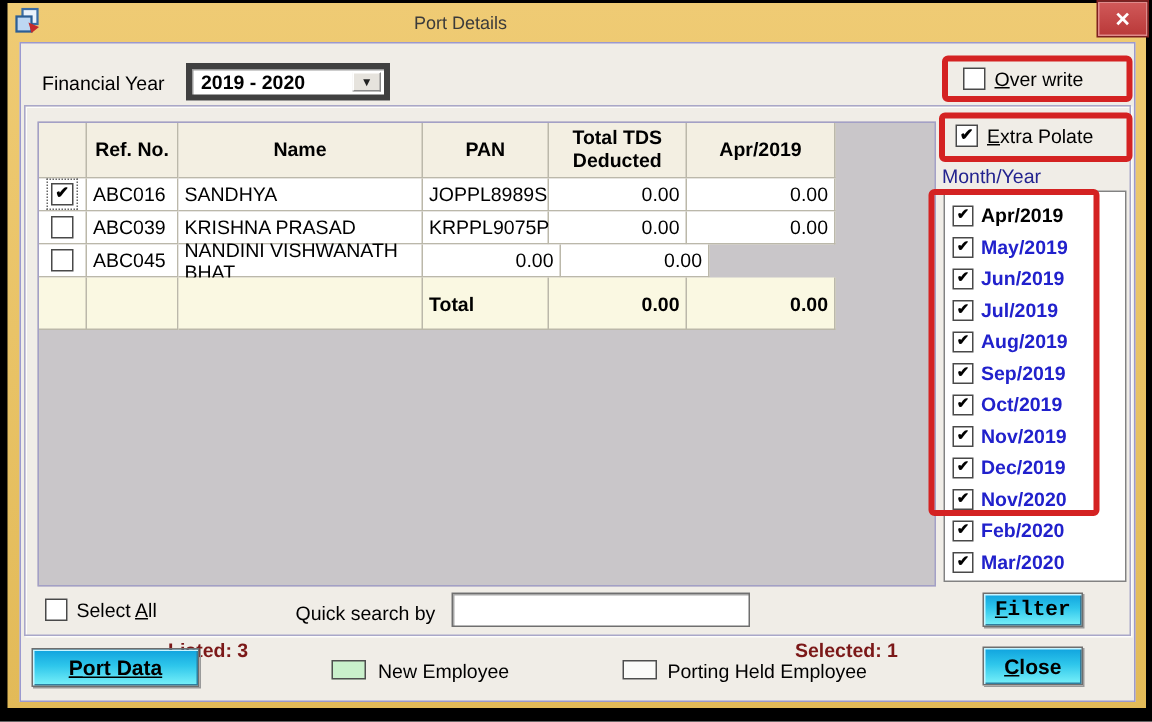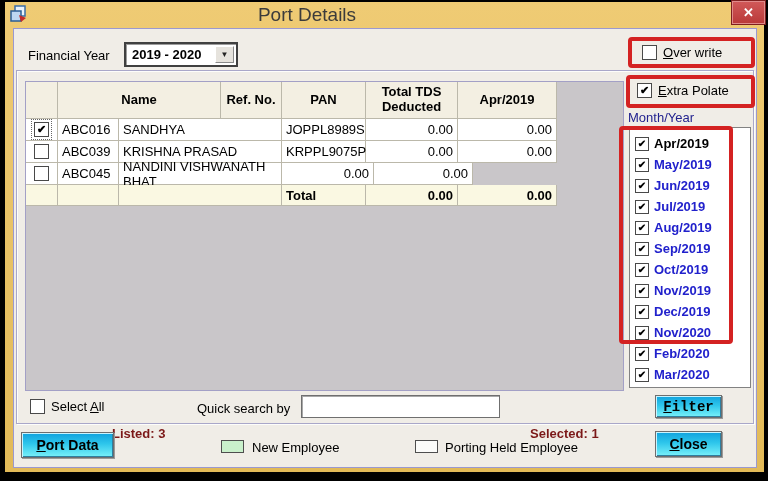--- a/index.html
+++ b/index.html
@@ -4,51 +4,51 @@
 <style>
   html,body{margin:0;padding:0;}
   body{
     width:768px;height:481px;background:#000;position:relative;overflow:hidden;
     font-family:"Liberation Sans", sans-serif;color:#000;
   }
   .abs{position:absolute;box-sizing:border-box;}
   
   .win{left:5px;top:2px;width:759px;height:470px;background:linear-gradient(#EFCB74,#E2BA58);}
   .titlebar{left:5px;top:2px;width:604px;height:26px;display:flex;align-items:center;justify-content:center;
-    font-size:19px;color:#3B3B3B;}
+    font-size:12px;color:#3B3B3B;}
   .app-icon{left:9px;top:5px;width:18px;height:18px;}
   .close-btn{left:731px;top:0;width:35px;height:25px;background:linear-gradient(#D15A5A,#B93838);
     border:1px solid #7E1F1F;box-shadow:inset 0 0 0 1px #E08A8A;display:flex;align-items:center;justify-content:center;
     color:#fff;font-size:13px;font-weight:bold;cursor:pointer;}
   .content{left:13px;top:28px;width:744px;height:440px;background:#F0EDE7;border:1px solid #9B99CF;}
   .main-frame{left:16px;top:70px;width:738px;height:354px;border:1px solid #A9A7C9;
     box-shadow:1px 1px 0 #FDFDFB, inset 1px 1px 0 #FDFDFB;}
   
   .lbl{font-size:13px;color:#000;white-space:nowrap;}
-  .fy-select{left:124px;top:42px;width:114px;height:25px;background:#fff;border:2px solid #404040;
+  .fy-select{left:124px;top:42px;width:136px;height:25px;background:#fff;border:4px solid #404040;
     box-shadow:inset 1px 1px 0 #9c9c9c;display:flex;align-items:center;padding-left:6px;font-size:13px;font-weight:bold;}
   .fy-arrow{position:absolute;right:2px;top:2px;bottom:2px;width:17px;background:#E6E3DD;
     border:1px solid #fff;border-right-color:#8a8a8a;border-bottom-color:#8a8a8a;
     display:flex;align-items:center;justify-content:center;font-size:8px;color:#222;cursor:pointer;}
   
   .cb{width:13px;height:13px;background:#fff;border:1px solid #494949;display:flex;align-items:center;
     justify-content:center;font-size:11px;line-height:1;font-weight:bold;color:#000;flex:none;cursor:pointer;}
   .cb.focus{outline:1px dotted #666;outline-offset:2px;}
   .cbrow{display:flex;align-items:flex-end;gap:6px;font-size:13px;cursor:pointer;}
   .u{text-decoration:underline;}
   
   .hl{border:4px solid #D42222;border-radius:4px;pointer-events:none;z-index:9;}
   
   .grid-area{left:25px;top:81px;width:599px;height:310px;background:#C9C6C9;border:1px solid #A3A0C6;}
   .tbl{position:absolute;left:0;top:0;width:531px;}
   .trow{display:flex;}
   .cell{box-sizing:border-box;border-right:1px solid #BBB8AA;border-bottom:1px solid #BBB8AA;
     display:flex;align-items:center;padding:0 4px;font-size:13px;background:#fff;height:22px;}
   .hcell{height:37px;background:#F3EFE2;font-weight:bold;justify-content:center;text-align:center;line-height:1.15;}
-  .tot .cell{background:#FAF8E2;height:21px;}
+  .tot .cell{background:#FAF8E2;height:35px;}
   .c0{width:32px;justify-content:center;padding:0;}
   .c1{width:61px;}
   .c2{width:163px;}
   .c3{width:84px;}
   .c4{width:92px;}
   .c5{width:99px;}
   .num{justify-content:flex-end;}
   .b{font-weight:bold;}
   
   .month-label{left:628px;top:110px;font-size:13px;color:#23238F;}
@@ -108,22 +108,22 @@
       <span>✔</span>
     </span>
   <span class="lbl"><span class="u">E</span><span>xtra Polate</span></span>
 </div>
 <div class="abs hl" style="left:626px;top:75px;width:129px;height:33px;"></div>
 
 <div class="abs grid-area">
   <div class="tbl">
     <div class="trow">
       <div class="cell hcell c0"></div>
+      <div class="cell hcell c1">Ref. No.</div>
       <div class="cell hcell c2">Name</div>
-      <div class="cell hcell c1">Ref. No.</div>
       <div class="cell hcell c3">PAN</div>
       <div class="cell hcell c4">Total TDS Deducted</div>
       <div class="cell hcell c5">Apr/2019</div>
     </div>
     <div class="trow">
       <div class="cell c0">
           <span class="cb focus">
             <span>✔</span>
           </span>
         </div>
@@ -245,21 +245,21 @@
   <span class="lbl"><span>Select </span><span class="u">A</span><span>ll</span></span>
 </div>
 <div class="abs lbl maroon" style="left:112px;top:401px;">Listed: 3</div>
 <div class="abs lbl" style="left:197px;top:401px;">Quick search by</div>
 <input class="abs search-input" type="text" value="" style="">
 <div class="abs lbl maroon" style="left:530px;top:401px;">Selected: 1</div>
 <div class="abs btn" style="left:655px;top:395px;width:67px;height:23px;font-family:Liberation Mono, monospace;">
     <span><span class="u">F</span><span>ilter</span></span>
   </div>
 
-<div class="abs btn" style="left:21px;top:432px;width:93px;height:26px;">
+<div class="abs btn" style="left:21px;top:432px;width:112px;height:26px;text-decoration:underline;">
     <span><span class="u">P</span><span>ort Data</span></span>
   </div>
 <div class="abs legend-box" style="left:221px;top:440px;background:#C9F0CB;"></div>
 <div class="abs lbl" style="left:252px;top:440px;">New Employee</div>
 <div class="abs legend-box" style="left:415px;top:440px;background:#FBFBF9;"></div>
 <div class="abs lbl" style="left:445px;top:440px;">Porting Held Employee</div>
 <div class="abs btn" style="left:655px;top:431px;width:67px;height:26px;">
     <span><span class="u">C</span><span>lose</span></span>
   </div>
 

